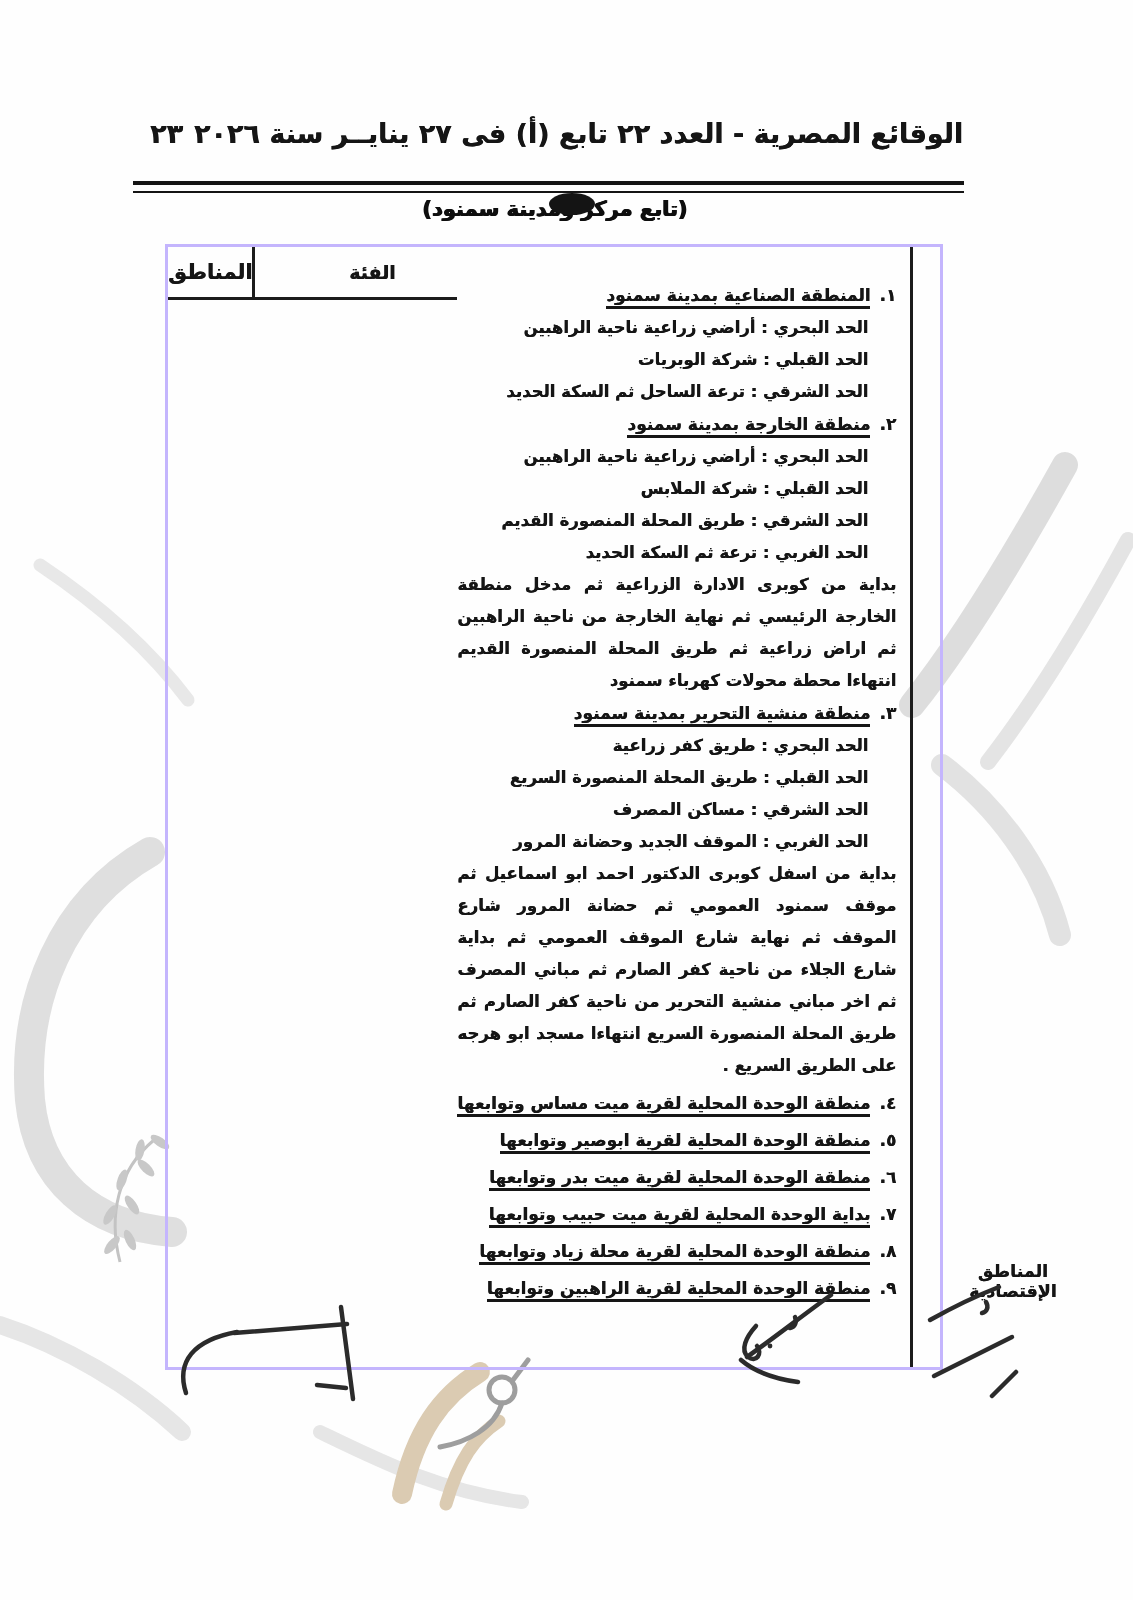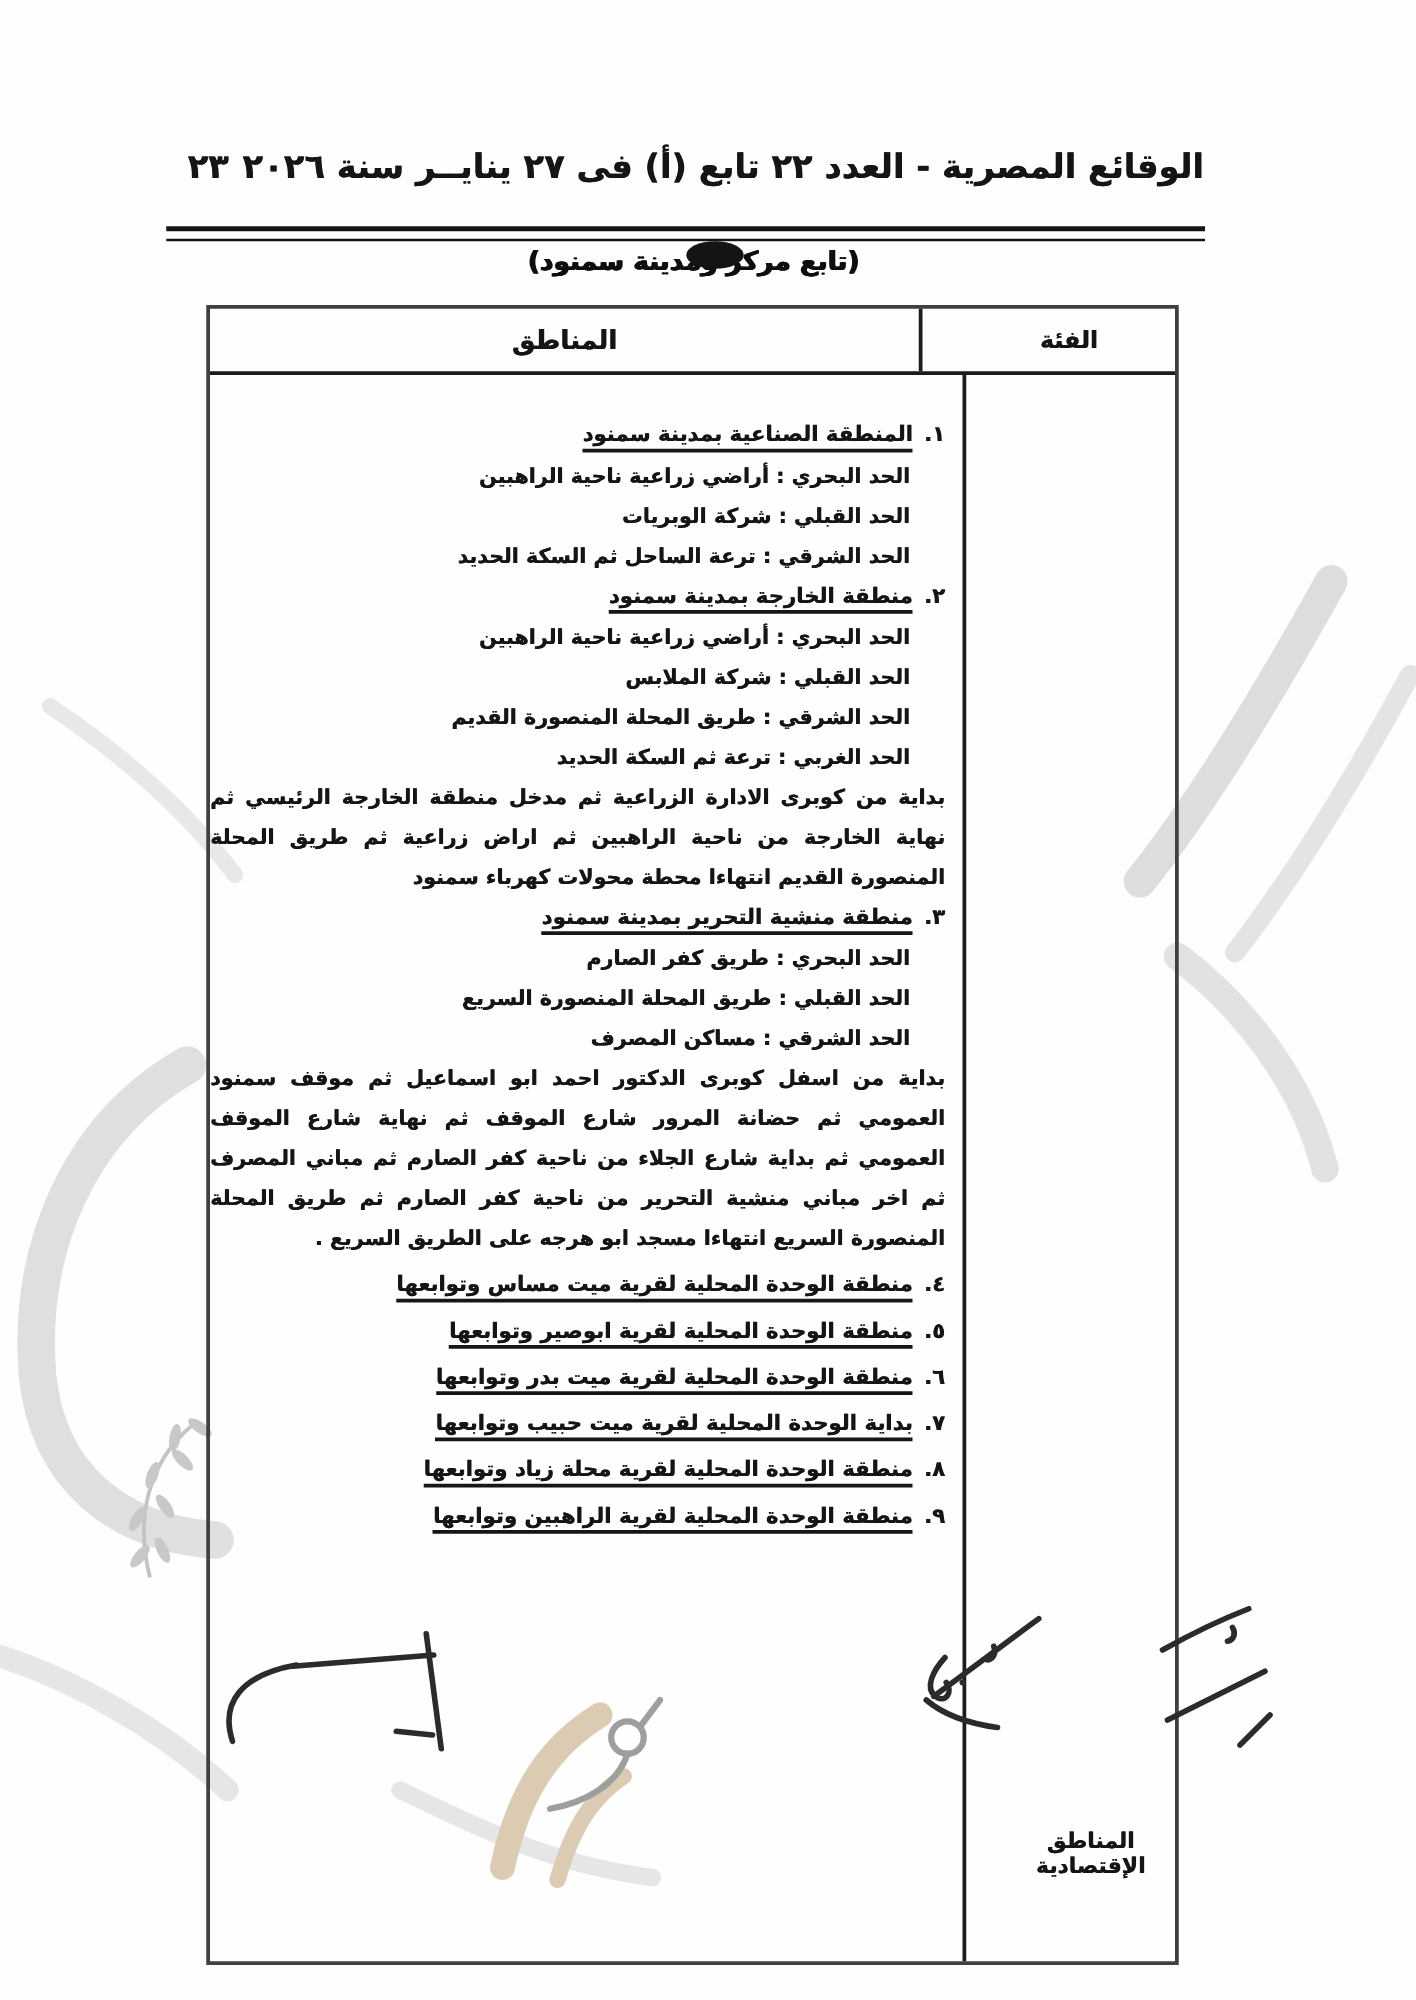--- a/index.html
+++ b/index.html
@@ -33,23 +33,23 @@
   .table-title{
     position:absolute;top:197px;left:165px;width:780px;
     text-align:center;direction:rtl;
     font-weight:bold;font-size:21px;letter-spacing:0.5px;
     text-shadow:0.6px 0 0 currentColor, -0.6px 0 0 currentColor;
     color:#0e0e0e;
   }
 
   
   .gztable{
-    position:absolute;top:244px;left:165px;width:778px;height:1328px;
-    border:3px solid #404040;
-    display:flex;flex-direction:column;
+    position:absolute;top:244px;left:165px;width:778px;height:1126px;
+    border:3px solid #c4b5fd;
+    display:flex;flex-direction:row;
     box-sizing:border-box;
     background:transparent;
   }
   .thead{
     display:flex;direction:ltr;height:50px;
     border-bottom:3px solid #1c1c1c;flex:0 0 auto;
   }
   .tbody{display:flex;direction:ltr;flex:1 1 auto;min-height:0;}
   .c-regions{flex:1 1 auto;}
   .c-category{flex:0 0 170px;border-left:3px solid #1c1c1c;padding-left:32px;}
@@ -159,23 +159,24 @@
             <div class="item-head"><span class="inum">٢.</span><span class="ititle">منطقة الخارجة بمدينة سمنود</span></div>
             <div class="bound">الحد البحري : أراضي زراعية ناحية الراهبين</div>
             <div class="bound">الحد القبلي : شركة الملابس</div>
             <div class="bound">الحد الشرقي : طريق المحلة المنصورة القديم</div>
             <div class="bound">الحد الغربي : ترعة ثم السكة الحديد</div>
             <div class="desc">بداية من كوبرى الادارة الزراعية ثم مدخل منطقة الخارجة الرئيسي ثم نهاية الخارجة من ناحية الراهبين ثم اراض زراعية ثم طريق المحلة المنصورة القديم انتهاءا محطة محولات كهرباء سمنود</div>
           </div>
 
           <div class="item">
             <div class="item-head"><span class="inum">٣.</span><span class="ititle">منطقة منشية التحرير بمدينة سمنود</span></div>
-            <div class="bound">الحد البحري : طريق كفر الصارم</div>
+            <div class="bound">الحد البحري : طريق كفر زراعية</div>
             <div class="bound">الحد القبلي : طريق المحلة المنصورة السريع</div>
             <div class="bound">الحد الشرقي : مساكن المصرف</div>
+            <div class="bound">الحد الغربي : الموقف الجديد وحضانة المرور</div>
             <div class="desc">بداية من اسفل كوبرى الدكتور احمد ابو اسماعيل ثم موقف سمنود العمومي ثم حضانة المرور شارع الموقف ثم نهاية شارع الموقف العمومي ثم بداية شارع الجلاء من ناحية كفر الصارم ثم مباني المصرف ثم اخر مباني منشية التحرير من ناحية كفر الصارم ثم طريق المحلة المنصورة السريع انتهاءا مسجد ابو هرجه على الطريق السريع .</div>
           </div>
 
           <div class="item short">
             <div class="item-head"><span class="inum">٤.</span><span class="ititle">منطقة الوحدة المحلية لقرية ميت مساس وتوابعها</span></div>
           </div>
           <div class="item short">
             <div class="item-head"><span class="inum">٥.</span><span class="ititle">منطقة الوحدة المحلية لقرية ابوصير وتوابعها</span></div>
           </div>
           <div class="item short">

